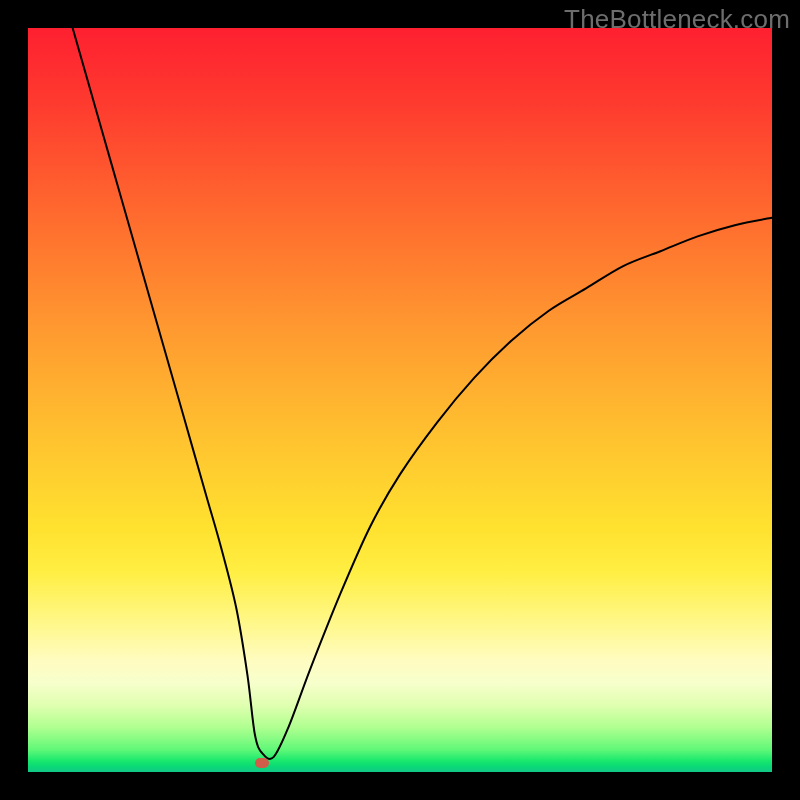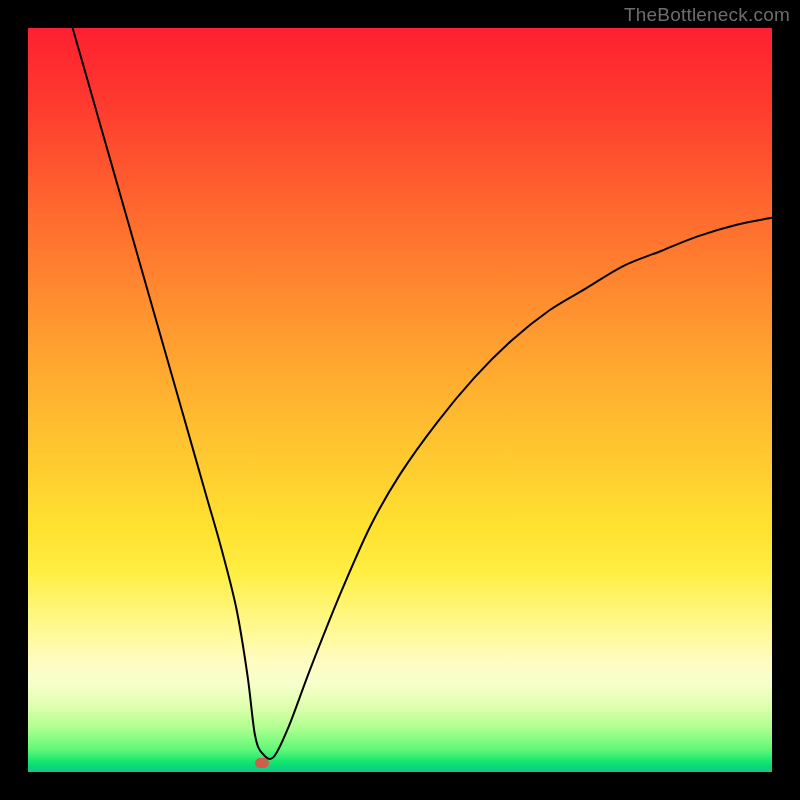--- a/index.html
+++ b/index.html
@@ -43,21 +43,21 @@
       #18e86d 98.5%,
       #0ad877 99.3%,
       #12c887 100%
     );
   }
   .attribution {
     position: absolute;
     top: 4px;
     right: 10px;
     color: #6d6d6d;
-    font-size: 19px;
+    font-size: 26px;
     font-weight: 400;
     letter-spacing: 0.2px;
     z-index: 5;
   }
   svg.curve {
     position: absolute;
     left: 28px;
     top: 28px;
     width: 744px;
     height: 744px;

